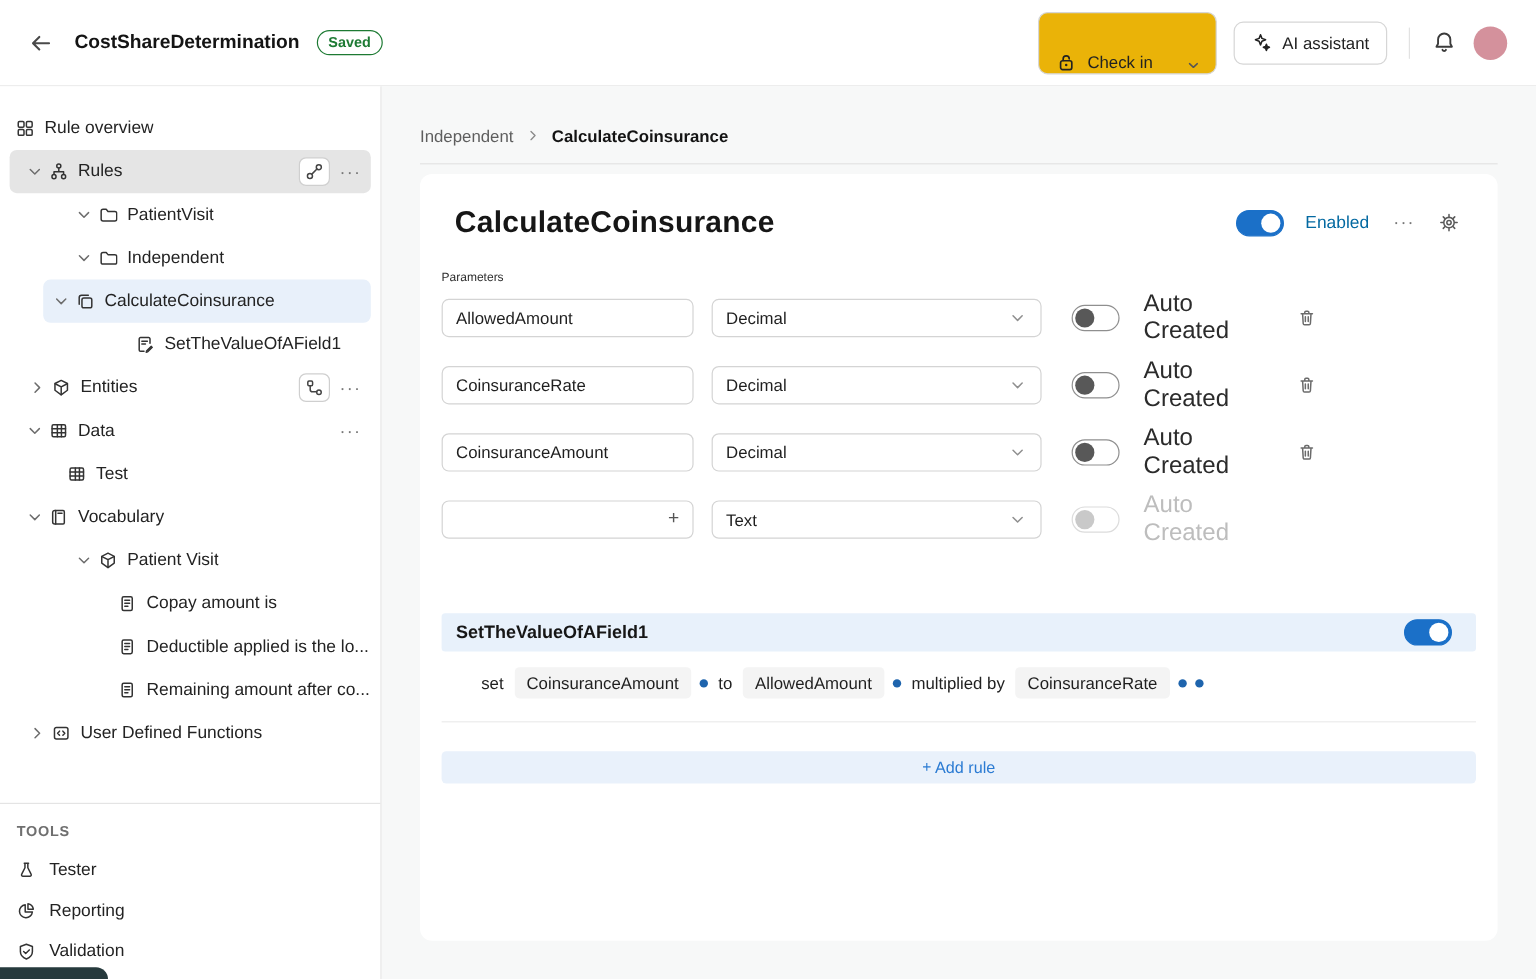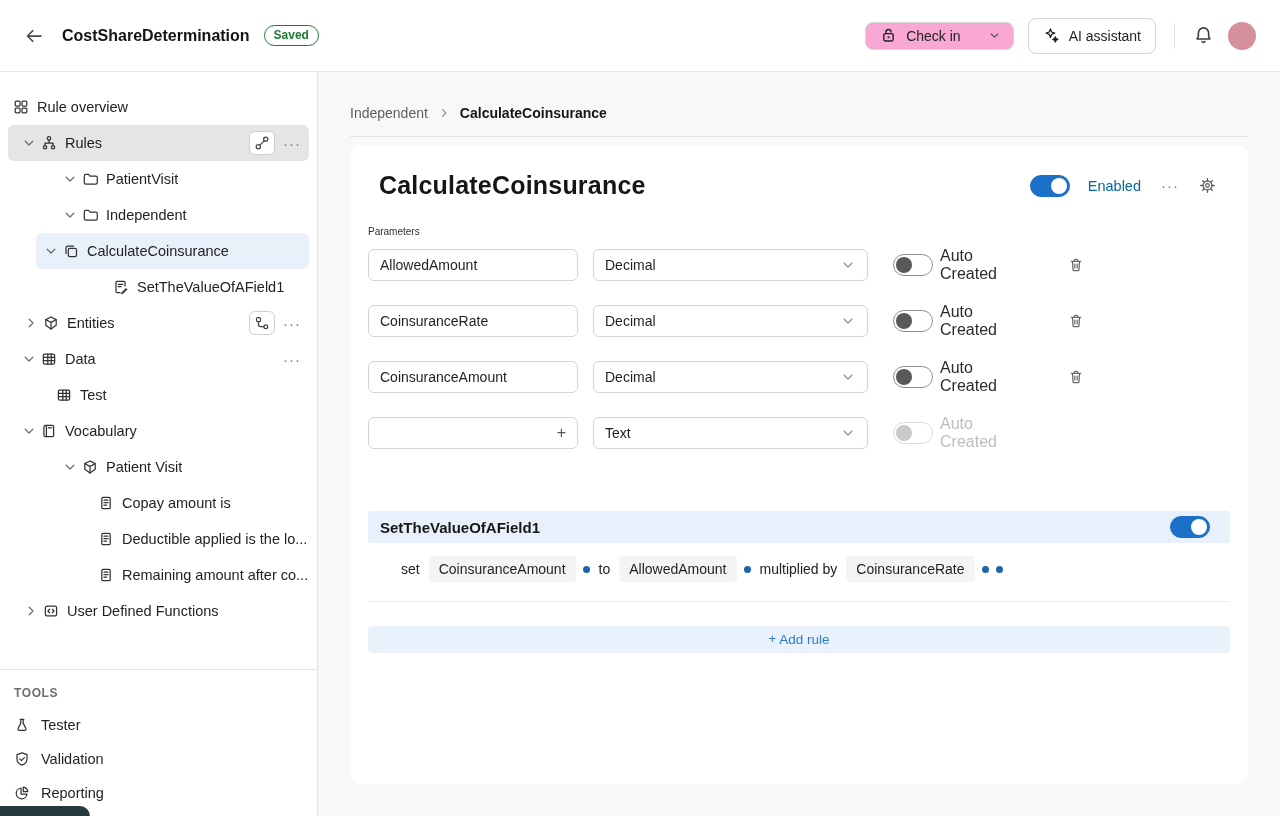--- a/index.html
+++ b/index.html
@@ -9,22 +9,22 @@
   
   .app-header { height:72px; display:flex; align-items:center; padding:0 24px 0 20px;
     background:#fff; border-bottom:1px solid #e9e9e9; }
   .hdr-left { display:flex; align-items:center; gap:14px; }
   .back-btn { width:28px; height:28px; display:flex; align-items:center; justify-content:center;
     cursor:pointer; color:#4a4a4a; }
   .app-title { font-size:16px; font-weight:700; color:#141414; }
   .saved-badge { border:1.5px solid #1d7a33; color:#1d7a33; font-size:12px; font-weight:700;
     border-radius:999px; padding:2px 9px 3px; background:#fff; }
   .hdr-right { margin-left:auto; display:flex; align-items:center; gap:14px; }
-  .split-btn { display:flex; align-items:center; border:1px solid #d6d6d6; border-radius:8px;
-    height:28px; overflow:hidden; background:#f9a8d4; }
+  .split-btn { display:flex; align-items:flex-end; border:1px solid #d6d6d6; border-radius:8px;
+    height:52px; overflow:hidden; background:#eab308; }
   .split-main { display:flex; align-items:center; gap:9px; padding:0 14px; font-size:14px;
     color:#222; cursor:pointer; }
   .split-divider { width:1px; background:#d6d6d6; }
   .split-caret { display:flex; align-items:center; padding:0 12px; cursor:pointer; color:#555; }
   .plain-btn { display:flex; align-items:center; gap:9px; border:1px solid #d6d6d6; border-radius:8px;
     height:36px; padding:0 14px; font-size:14px; color:#222; background:#fff; cursor:pointer; }
   .hdr-vdivider { width:1px; height:26px; background:#e2e2e2; margin:0 4px; }
   .bell { color:#3c3c3c; display:flex; cursor:pointer; }
   .avatar { width:28px; height:28px; border-radius:50%; background:#d4919c; cursor:pointer; }
 
@@ -82,21 +82,21 @@
   .params-label { font-size:10px; color:#2d2d2d; margin:26px 0 12px; }
   .param-row { display:flex; align-items:center; height:32px; margin-bottom:24px; }
   .param-input { width:210px; height:32px; border:1px solid #d4d4d4; border-radius:6px;
     font-size:14px; color:#1f1f1f; padding:0 11px; display:flex; align-items:center; background:#fff; }
   .param-input .plus-in { margin-left:auto; color:#555; font-size:16px; cursor:pointer; }
   .param-select { width:275px; height:32px; border:1px solid #d4d4d4; border-radius:6px;
     margin-left:15px; font-size:14px; color:#1f1f1f; padding:0 11px; display:flex;
     align-items:center; background:#fff; cursor:pointer; }
   .param-select .sel-chev { margin-left:auto; color:#8f8f8f; display:flex; }
   .param-row .toggle { margin-left:25px; }
-  .auto-label { font-size:16px; color:#2b2b2b; margin-left:7px; width:92px; }
+  .auto-label { font-size:20px; color:#2b2b2b; margin-left:20px; width:92px; }
   .param-row.disabled .auto-label { color:#bdbdbd; }
   .trash { margin-left:36px; color:#6b6b6b; display:flex; cursor:pointer; }
 
   .rule-block { margin-top:62px; }
   .rule-header { height:32px; background:#e8f1fb; border-radius:3px; display:flex;
     align-items:center; padding:0 20px 0 12px; }
   .rule-name { font-size:15px; font-weight:700; color:#161616; }
   .rule-header .toggle { margin-left:auto; }
   .rule-body { padding:13px 0 19px 33px; border-bottom:1px solid #ececec;
     display:flex; align-items:center; gap:9px; font-size:14px; color:#222; }
@@ -378,34 +378,34 @@
             <span class="t-icon">
               <svg width="16" height="16" viewBox="0 0 16 16" fill="none" stroke="currentColor" stroke-width="1.25" stroke-linecap="round" stroke-linejoin="round">
                 <path d="M6.2 2.4h3.6M6.8 2.4v3.7l-2.7 5.4a1.2 1.2 0 0 0 1.1 1.8h5.6a1.2 1.2 0 0 0 1.1-1.8L9.2 6.1V2.4"></path>
               </svg>
             </span>
             <span>Tester</span>
           </div>
           <div class="tool-row">
             <span class="t-icon">
               <svg width="16" height="16" viewBox="0 0 16 16" fill="none" stroke="currentColor" stroke-width="1.25" stroke-linecap="round" stroke-linejoin="round">
+                <path d="M7 3a5.4 5.4 0 1 0 6 6H7z"></path>
+                <path d="M9.3 2.2a5.4 5.4 0 0 1 4.5 4.5H9.3z"></path>
+              </svg>
+            </span>
+            <span>Reporting</span>
+          </div>
+          <div class="tool-row">
+            <span class="t-icon">
+              <svg width="16" height="16" viewBox="0 0 16 16" fill="none" stroke="currentColor" stroke-width="1.25" stroke-linecap="round" stroke-linejoin="round">
                 <path d="M8 1.9l5 1.8v4.2c0 3.1-2.2 5.2-5 6.2-2.8-1-5-3.1-5-6.2V3.7z"></path>
                 <path d="M5.7 7.9l1.7 1.7 3-3"></path>
               </svg>
             </span>
             <span>Validation</span>
-          </div>
-          <div class="tool-row">
-            <span class="t-icon">
-              <svg width="16" height="16" viewBox="0 0 16 16" fill="none" stroke="currentColor" stroke-width="1.25" stroke-linecap="round" stroke-linejoin="round">
-                <path d="M7 3a5.4 5.4 0 1 0 6 6H7z"></path>
-                <path d="M9.3 2.2a5.4 5.4 0 0 1 4.5 4.5H9.3z"></path>
-              </svg>
-            </span>
-            <span>Reporting</span>
           </div>
         </div>
     </div>
     <div class="corner-widget"></div>
   </aside>
 
   <main class="main">
     <div class="breadcrumb">
       <span class="crumb-parent">Independent</span>
       <span class="crumb-sep">

